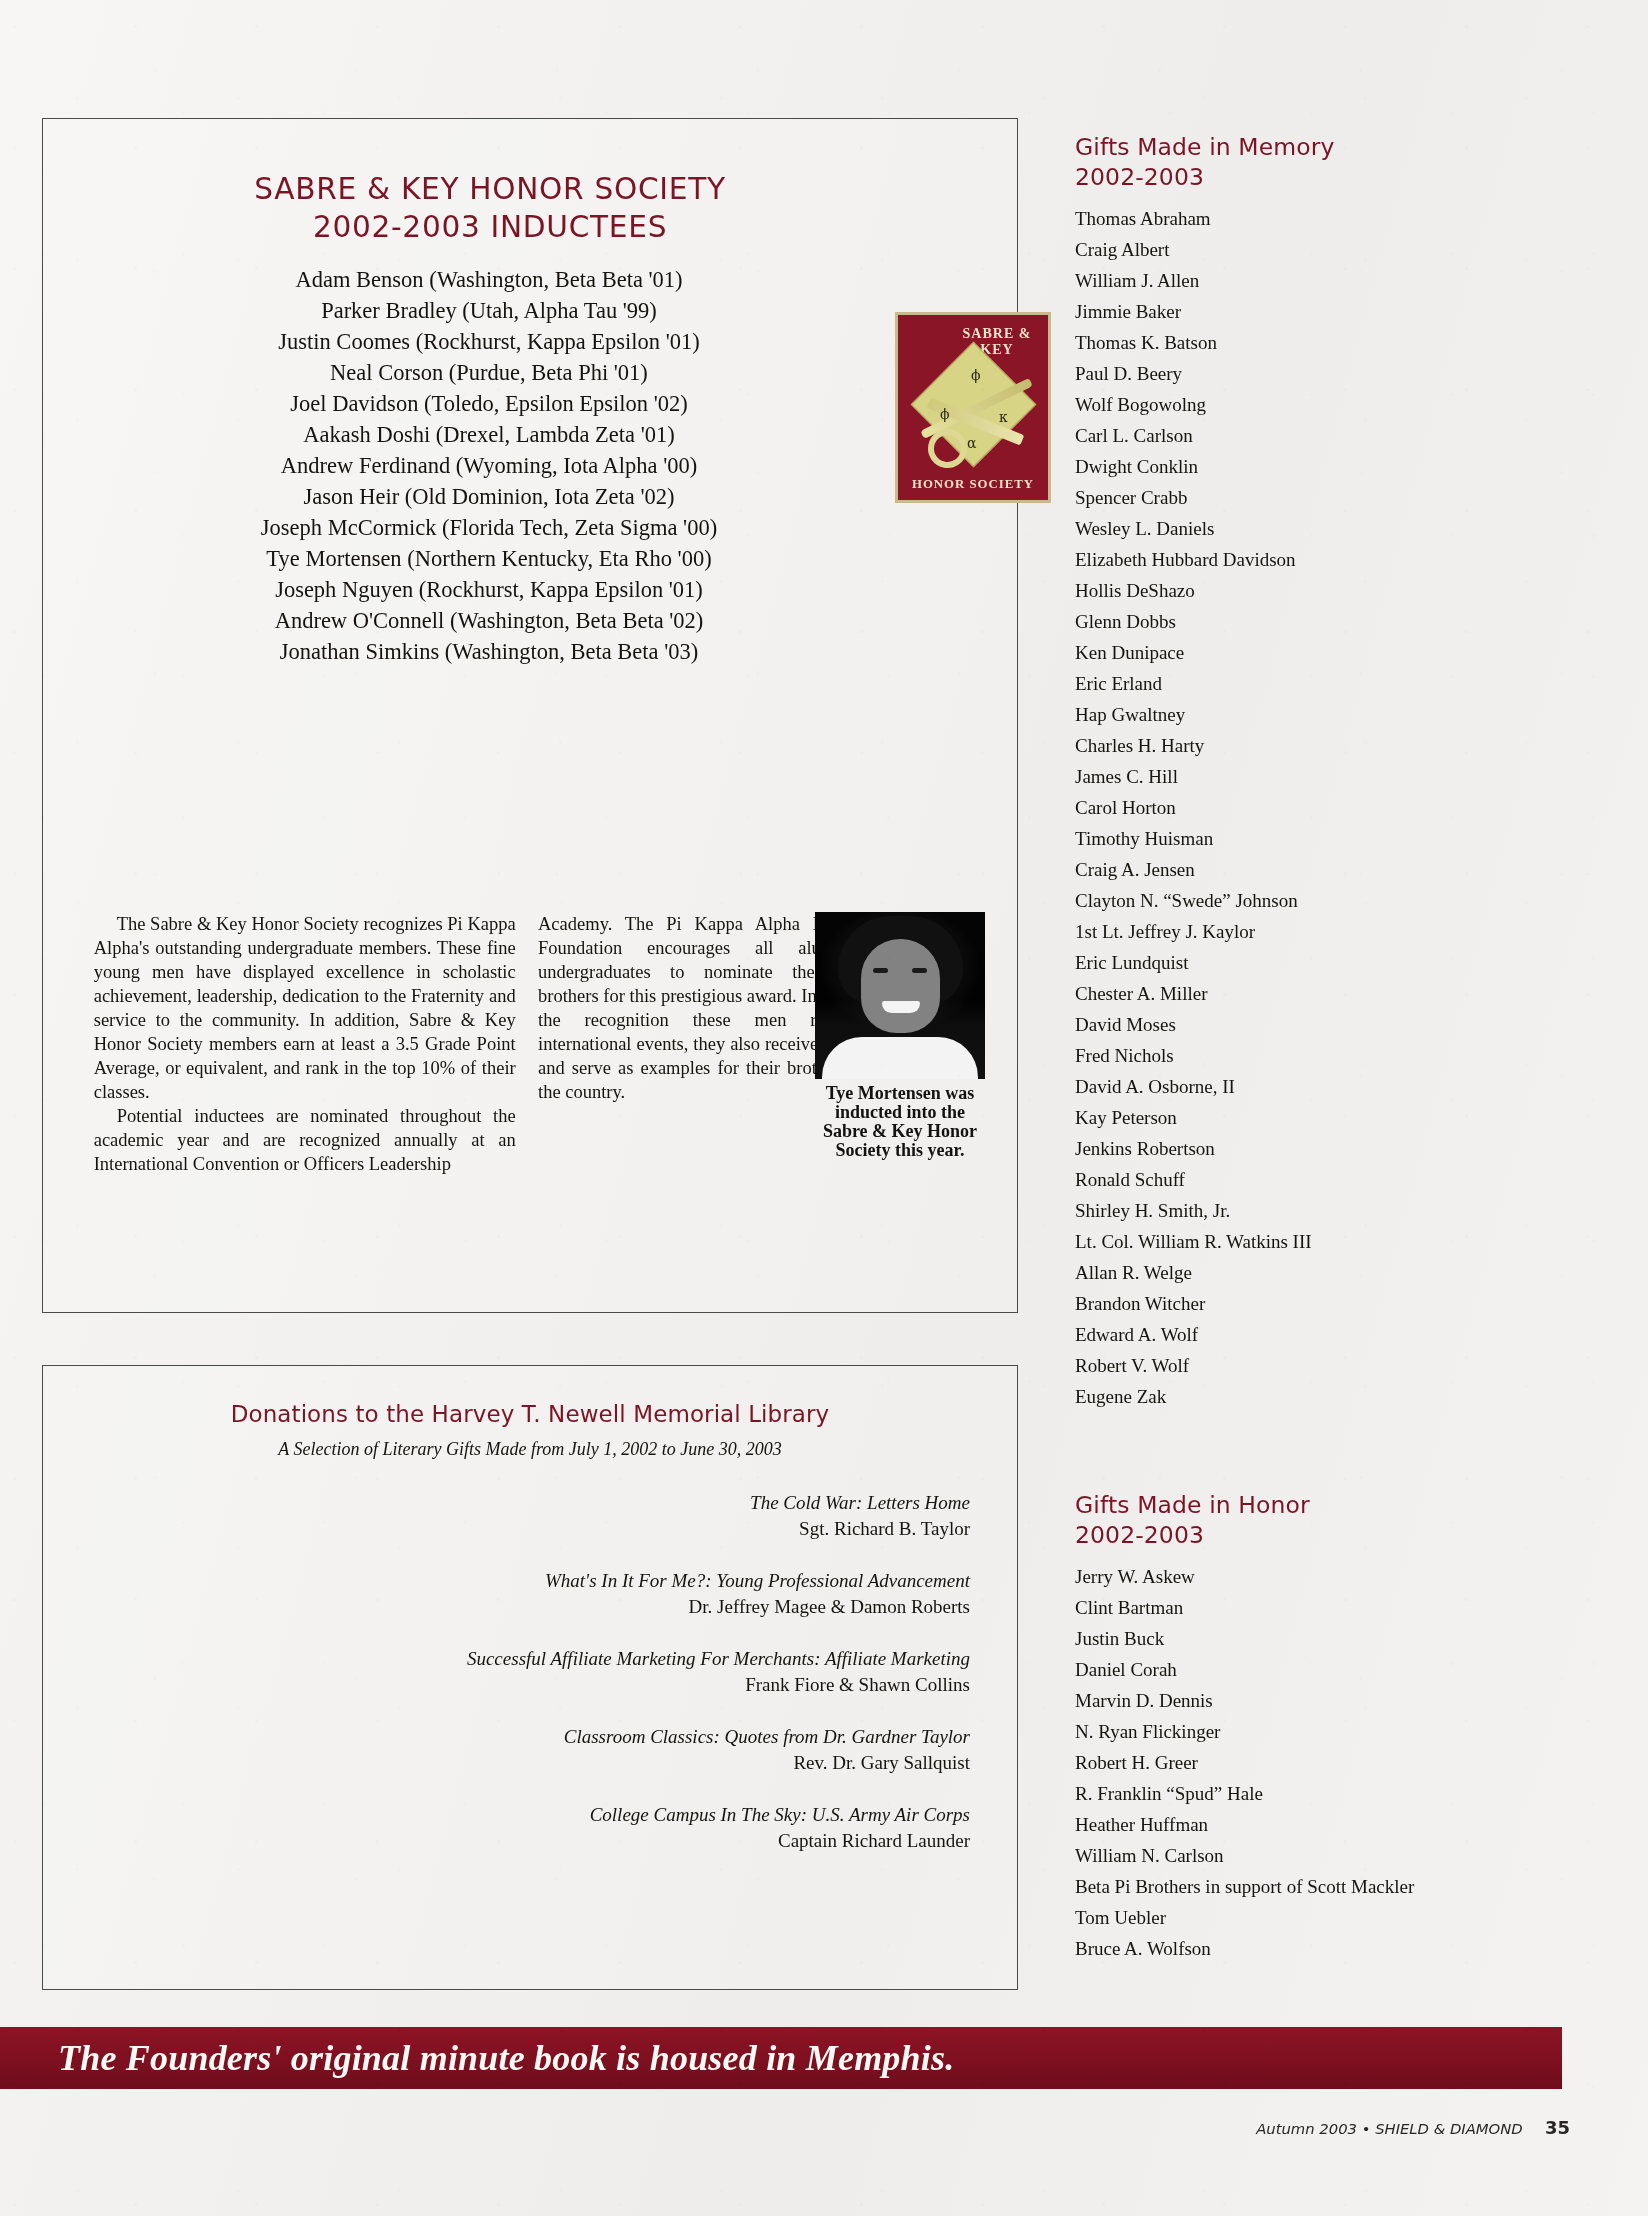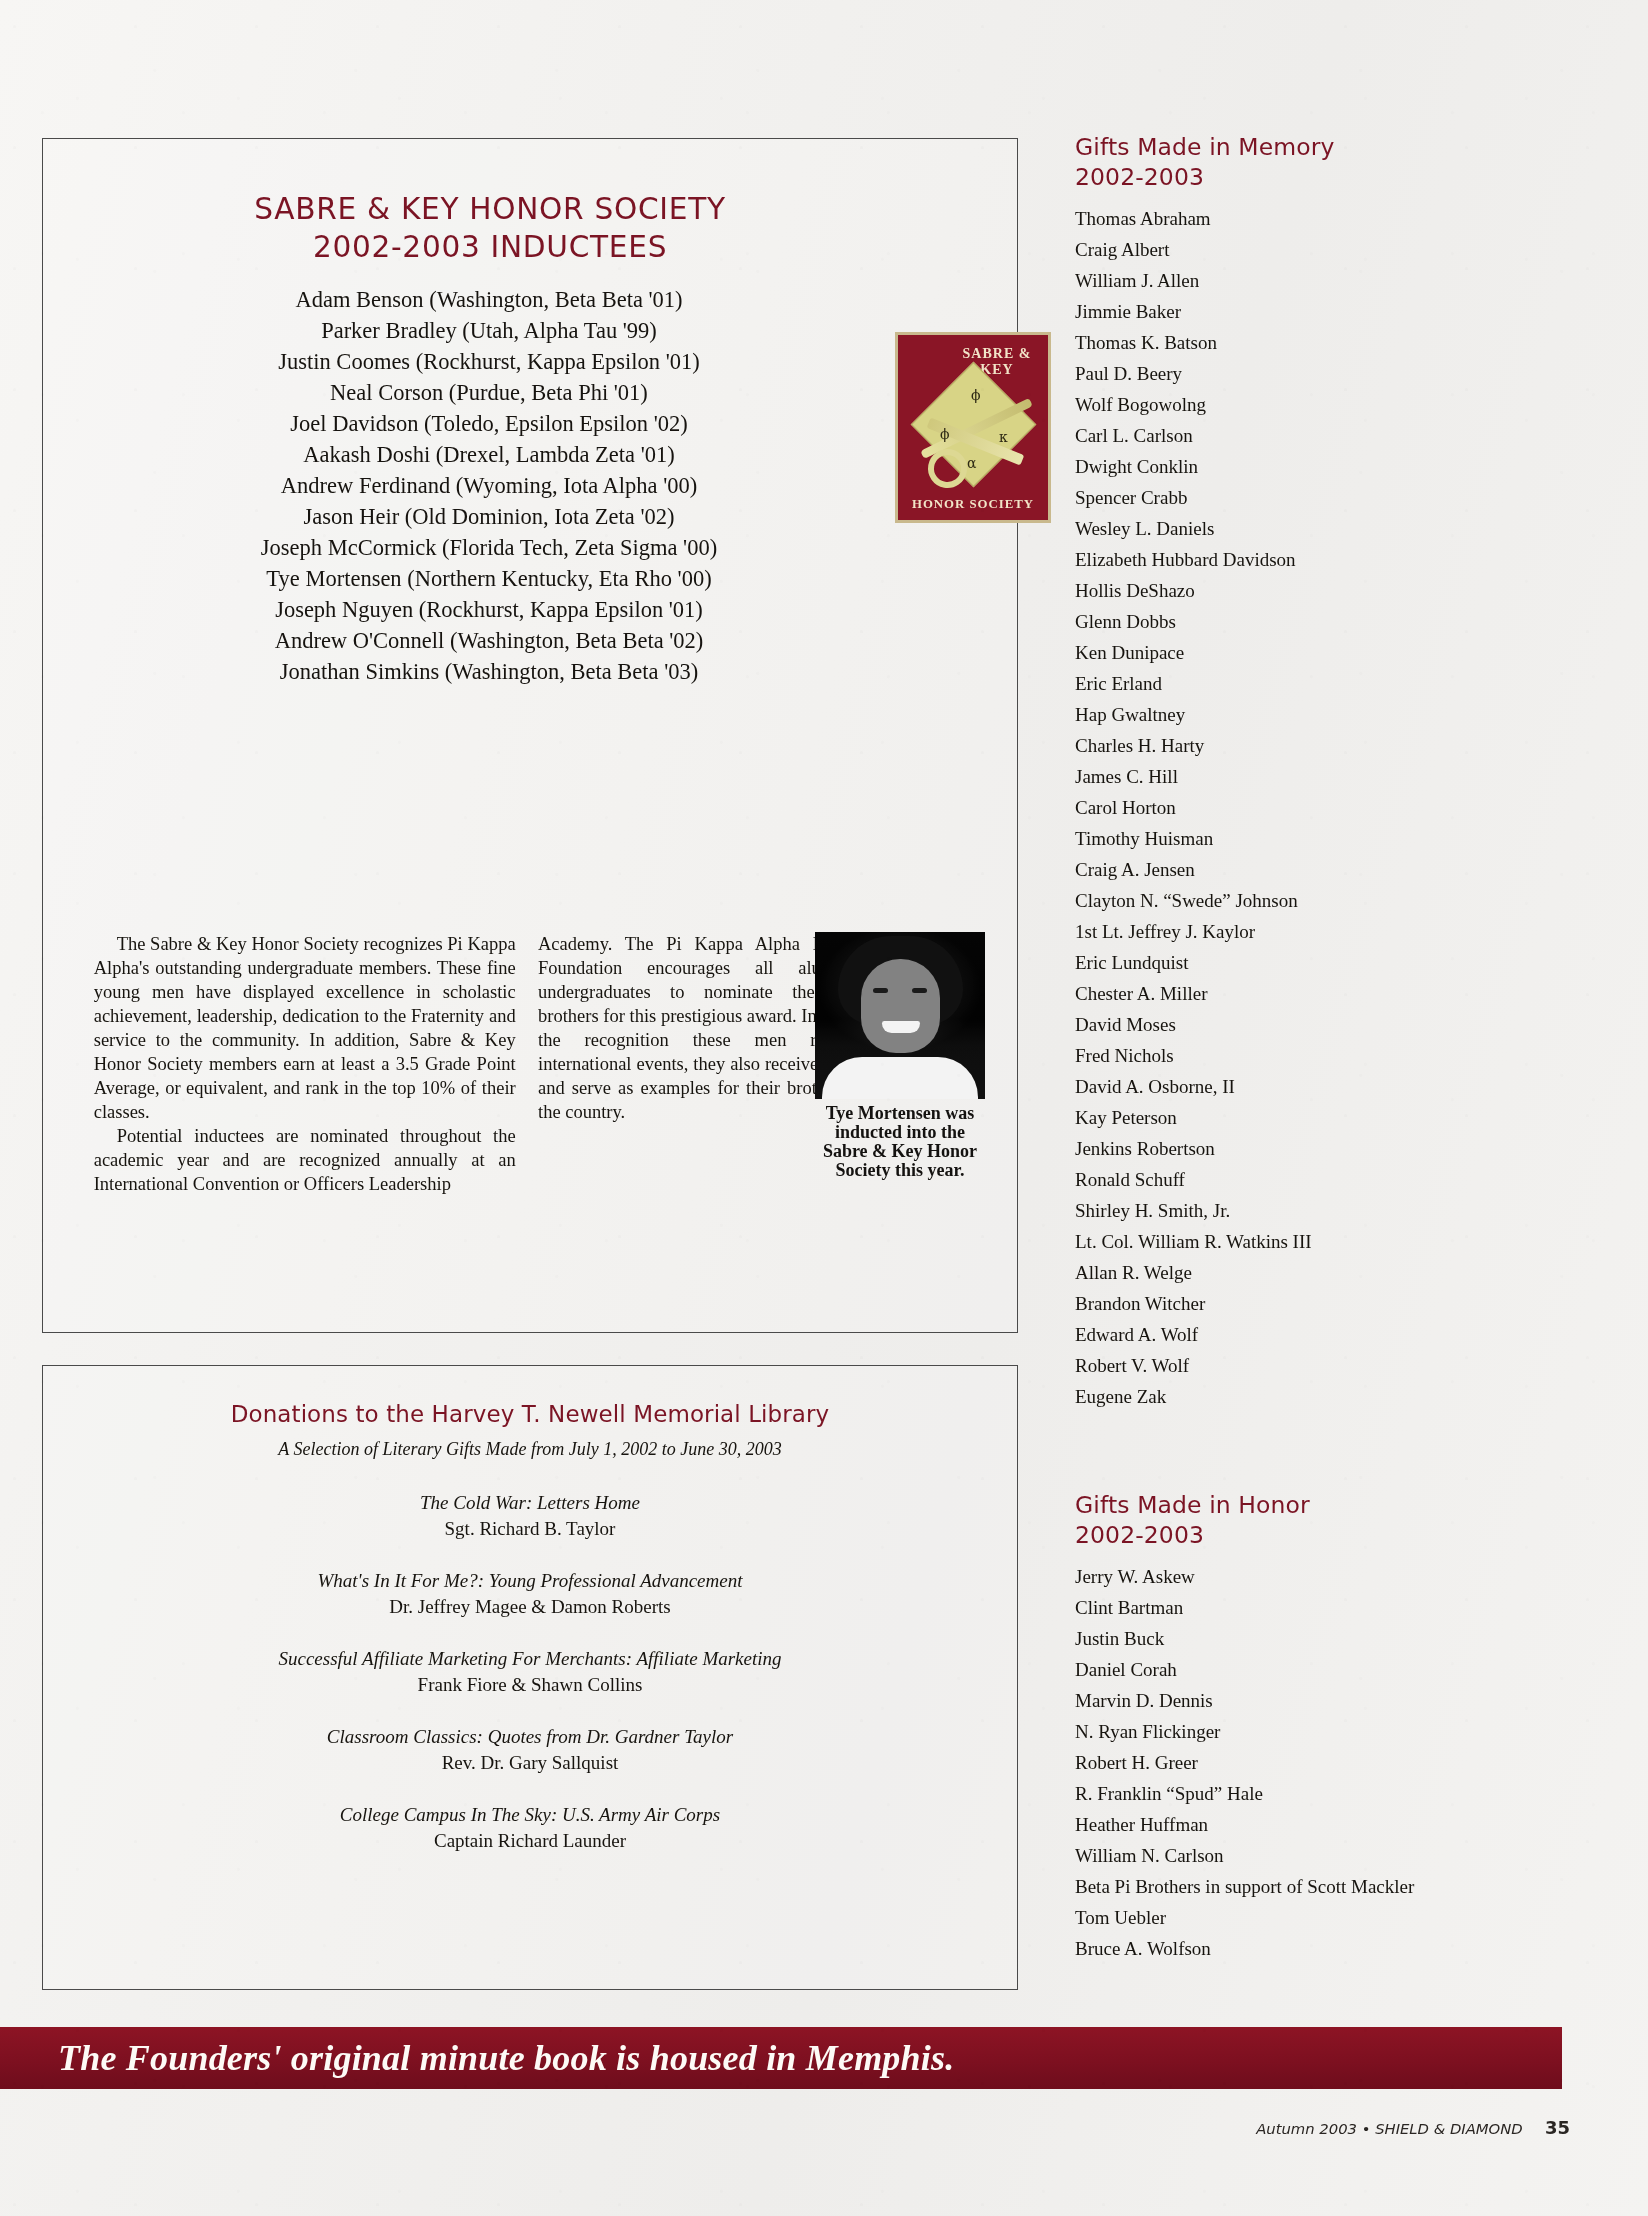--- a/index.html
+++ b/index.html
@@ -36,21 +36,21 @@
     opacity: .7;
   }
 
   
   .box {
     position: absolute;
     border: 1.3px solid #4a4a4a;
     background: rgba(255,255,255,0.15);
     box-sizing: border-box;
   }
-  #inductee-box { left: 42px;  top: 138px;  width: 976px; height: 1195px; }
+  #inductee-box { left: 42px;  top: 118px;  width: 976px; height: 1195px; }
   #library-box  { left: 42px;  top: 1357px; width: 976px; height: 625px; margin-top: 8px; }
 
   
   .sk-title {
     position: absolute;
     left: 101px;
     top: 52px;
     width: 692px;
     text-align: center;
     color: #7b1424;
@@ -230,21 +230,21 @@
     text-align: center;
     font-style: italic;
     font-size: 18px;
     color: #17140f;
   }
   .book-list {
     position: absolute;
     left: 47px; top: 124px; width: 880px;
     text-align: center;
   }
-  .book { margin-bottom: 27px; }
+  .book { margin-bottom: 27px; text-align: right; }
   .book .bt {
     font-style: italic;
     font-size: 19px;
     line-height: 25.5px;
     color: #17140f;
   }
   .book .ba {
     font-size: 19px;
     line-height: 25.5px;
     color: #17140f;

